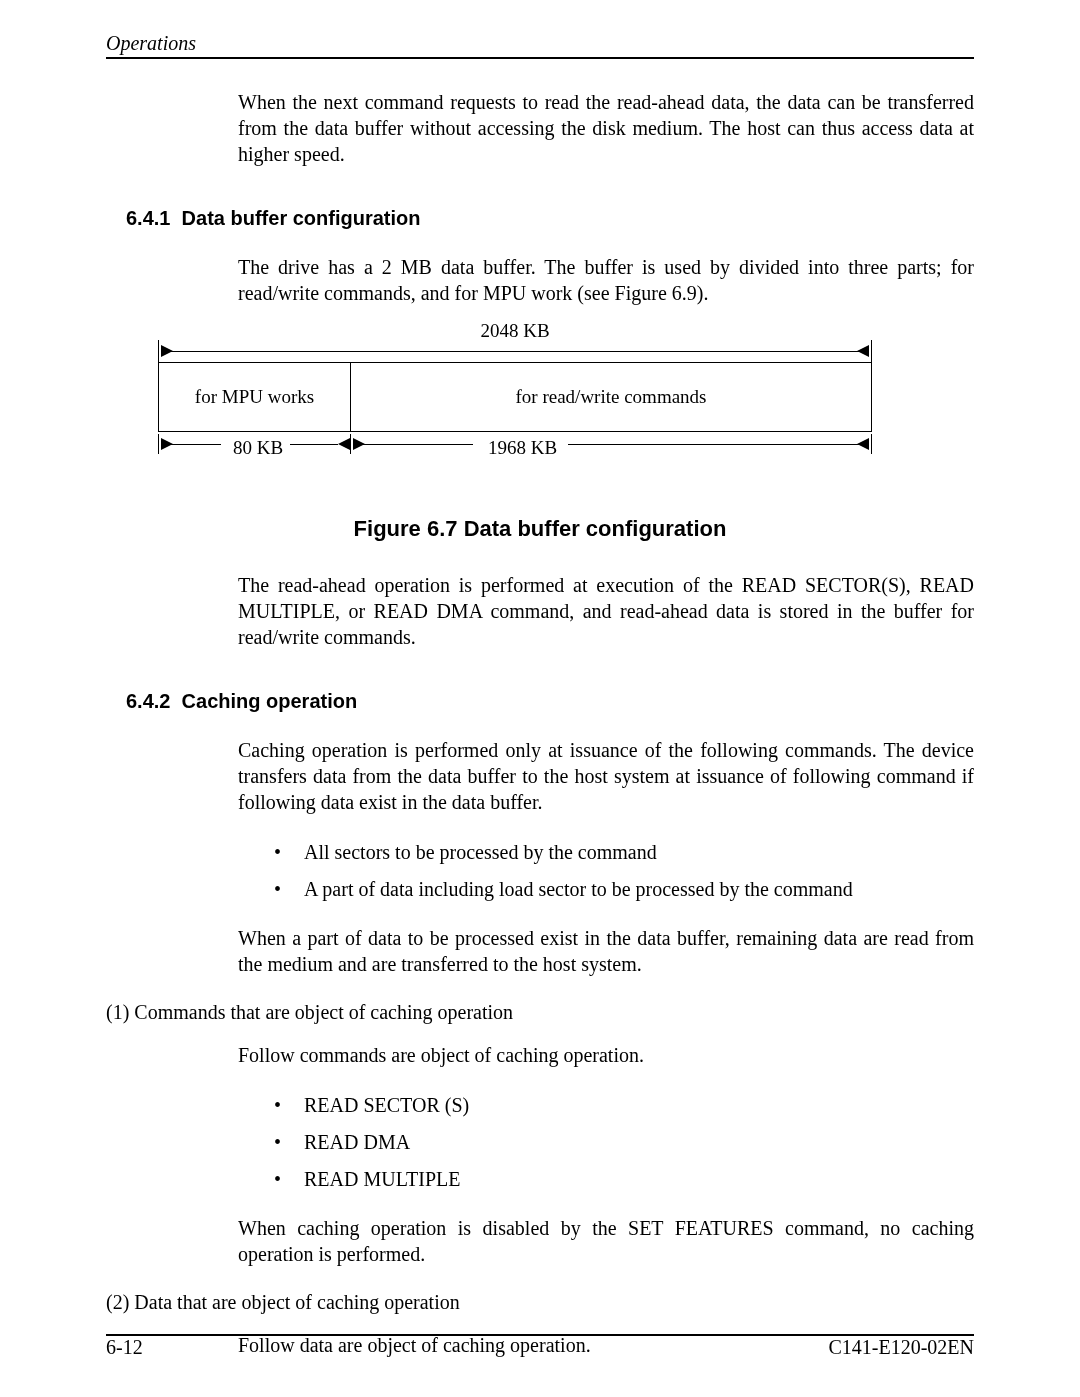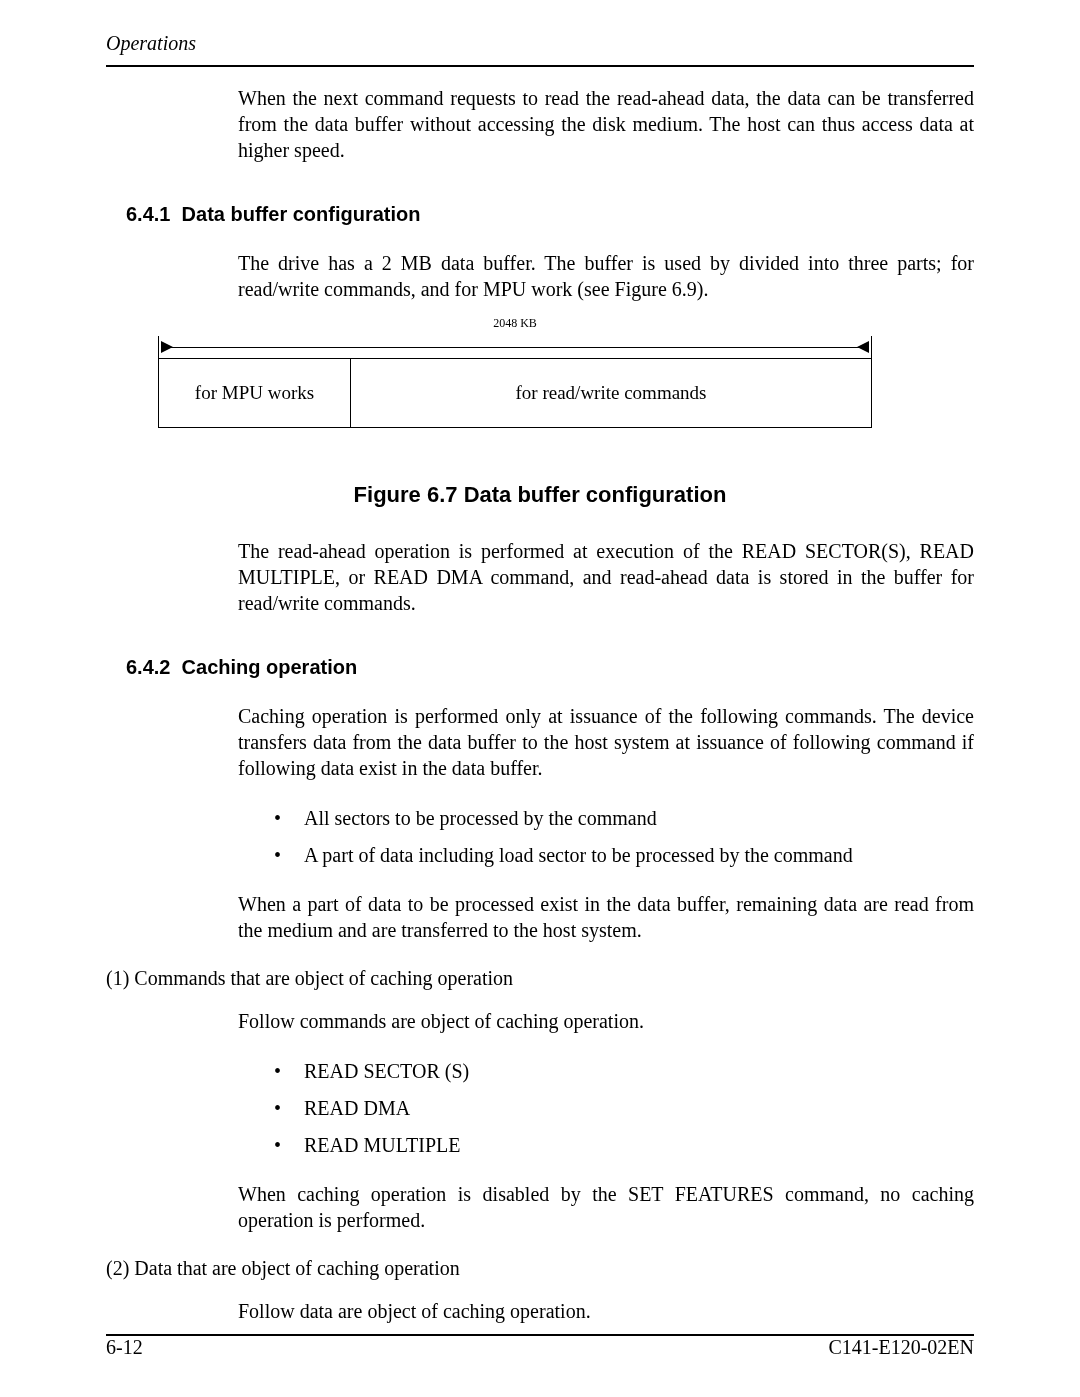--- a/index.html
+++ b/index.html
@@ -8,22 +8,22 @@
       font-family: "Times New Roman", Times, serif;
       font-size: 20px;
       color: #000;
       width: 1080px;
       height: 1397px;
       position: relative;
       padding: 32px 106px 0 106px;
     }
     .header-area {
       border-bottom: 2px solid #000;
-      padding-bottom: 10px;
-      margin-bottom: 18px;
+      padding-bottom: 2px;
+      margin-bottom: 30px;
     }
     .header-title {
       font-style: italic;
       font-size: 20px;
     }
     .indent-block {
       margin-left: 132px;
       margin-right: 0;
       line-height: 1.3;
       text-align: justify;
@@ -64,21 +64,21 @@
       top: 5px;
       width: 0; height: 0;
       border-top: 6px solid transparent;
       border-bottom: 6px solid transparent;
     }
     .arrow-r { border-left: 12px solid #000; }
     .arrow-l { border-right: 12px solid #000; }
     .dim-label {
       position: absolute;
       top: -20px;
-      font-size: 12px;
+      font-size: 19px;
       white-space: nowrap;
       text-align: center;
     }
     .buf-table {
       display: flex;
       border: 1px solid #000;
       height: 70px;
     }
     .buf-left {
       width: 192px;
@@ -167,20 +167,35 @@
     <span class="arrow-r" style="left:3px"></span>
     <span class="dim-line" style="left:3px;right:3px"></span>
     <span class="arrow-l" style="right:3px"></span>
     <span class="tick" style="right:0"></span>
     <span class="dim-label" style="left:50%;transform:translateX(-50%)">2048 KB</span>
   </div>
   <div class="buf-table">
     <div class="buf-left">for MPU works</div>
     <div class="buf-right">for read/write commands</div>
   </div>
+  <div class="dim-row-bottom">
+    <span class="tick" style="left:0;height:20px"></span>
+    <span class="arrow-r" style="left:3px;top:4px"></span>
+    <span class="dim-line" style="left:3px;width:60px;top:10px"></span>
+    <span class="dim-label-bottom" style="left:75px">80 KB</span>
+    <span class="dim-line" style="left:132px;width:48px;top:10px"></span>
+    <span class="arrow-l" style="left:180px;top:4px"></span>
+    <span class="tick" style="left:192px;height:20px"></span>
+    <span class="arrow-r" style="left:195px;top:4px"></span>
+    <span class="dim-line" style="left:195px;width:120px;top:10px"></span>
+    <span class="dim-label-bottom" style="left:330px">1968 KB</span>
+    <span class="dim-line" style="left:410px;right:3px;top:10px"></span>
+    <span class="arrow-l" style="right:3px;top:4px"></span>
+    <span class="tick" style="right:0;height:20px"></span>
+  </div>
 </div>
 
 <p class="figure-caption">Figure 6.7  Data buffer configuration</p>
 
 <p class="indent-block para">The read-ahead operation is performed at execution of the READ SECTOR(S), READ MULTIPLE, or READ DMA command, and read-ahead data is stored in the buffer for read/write commands.</p>
 
 <h3 class="section-heading">
   <span>6.4.2</span>&nbsp;&nbsp;<span>Caching operation</span>
 </h3>
 

